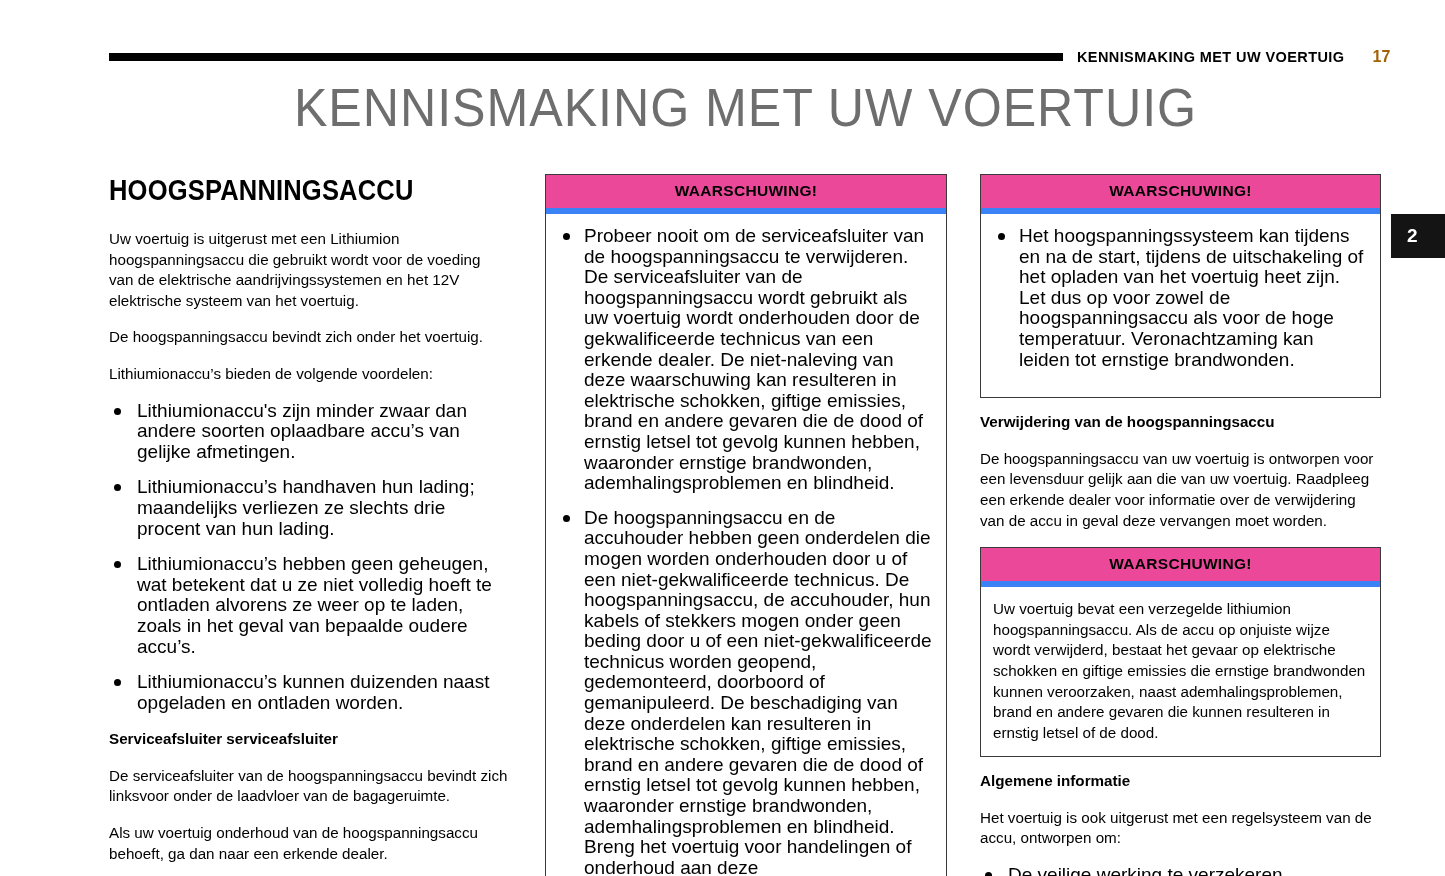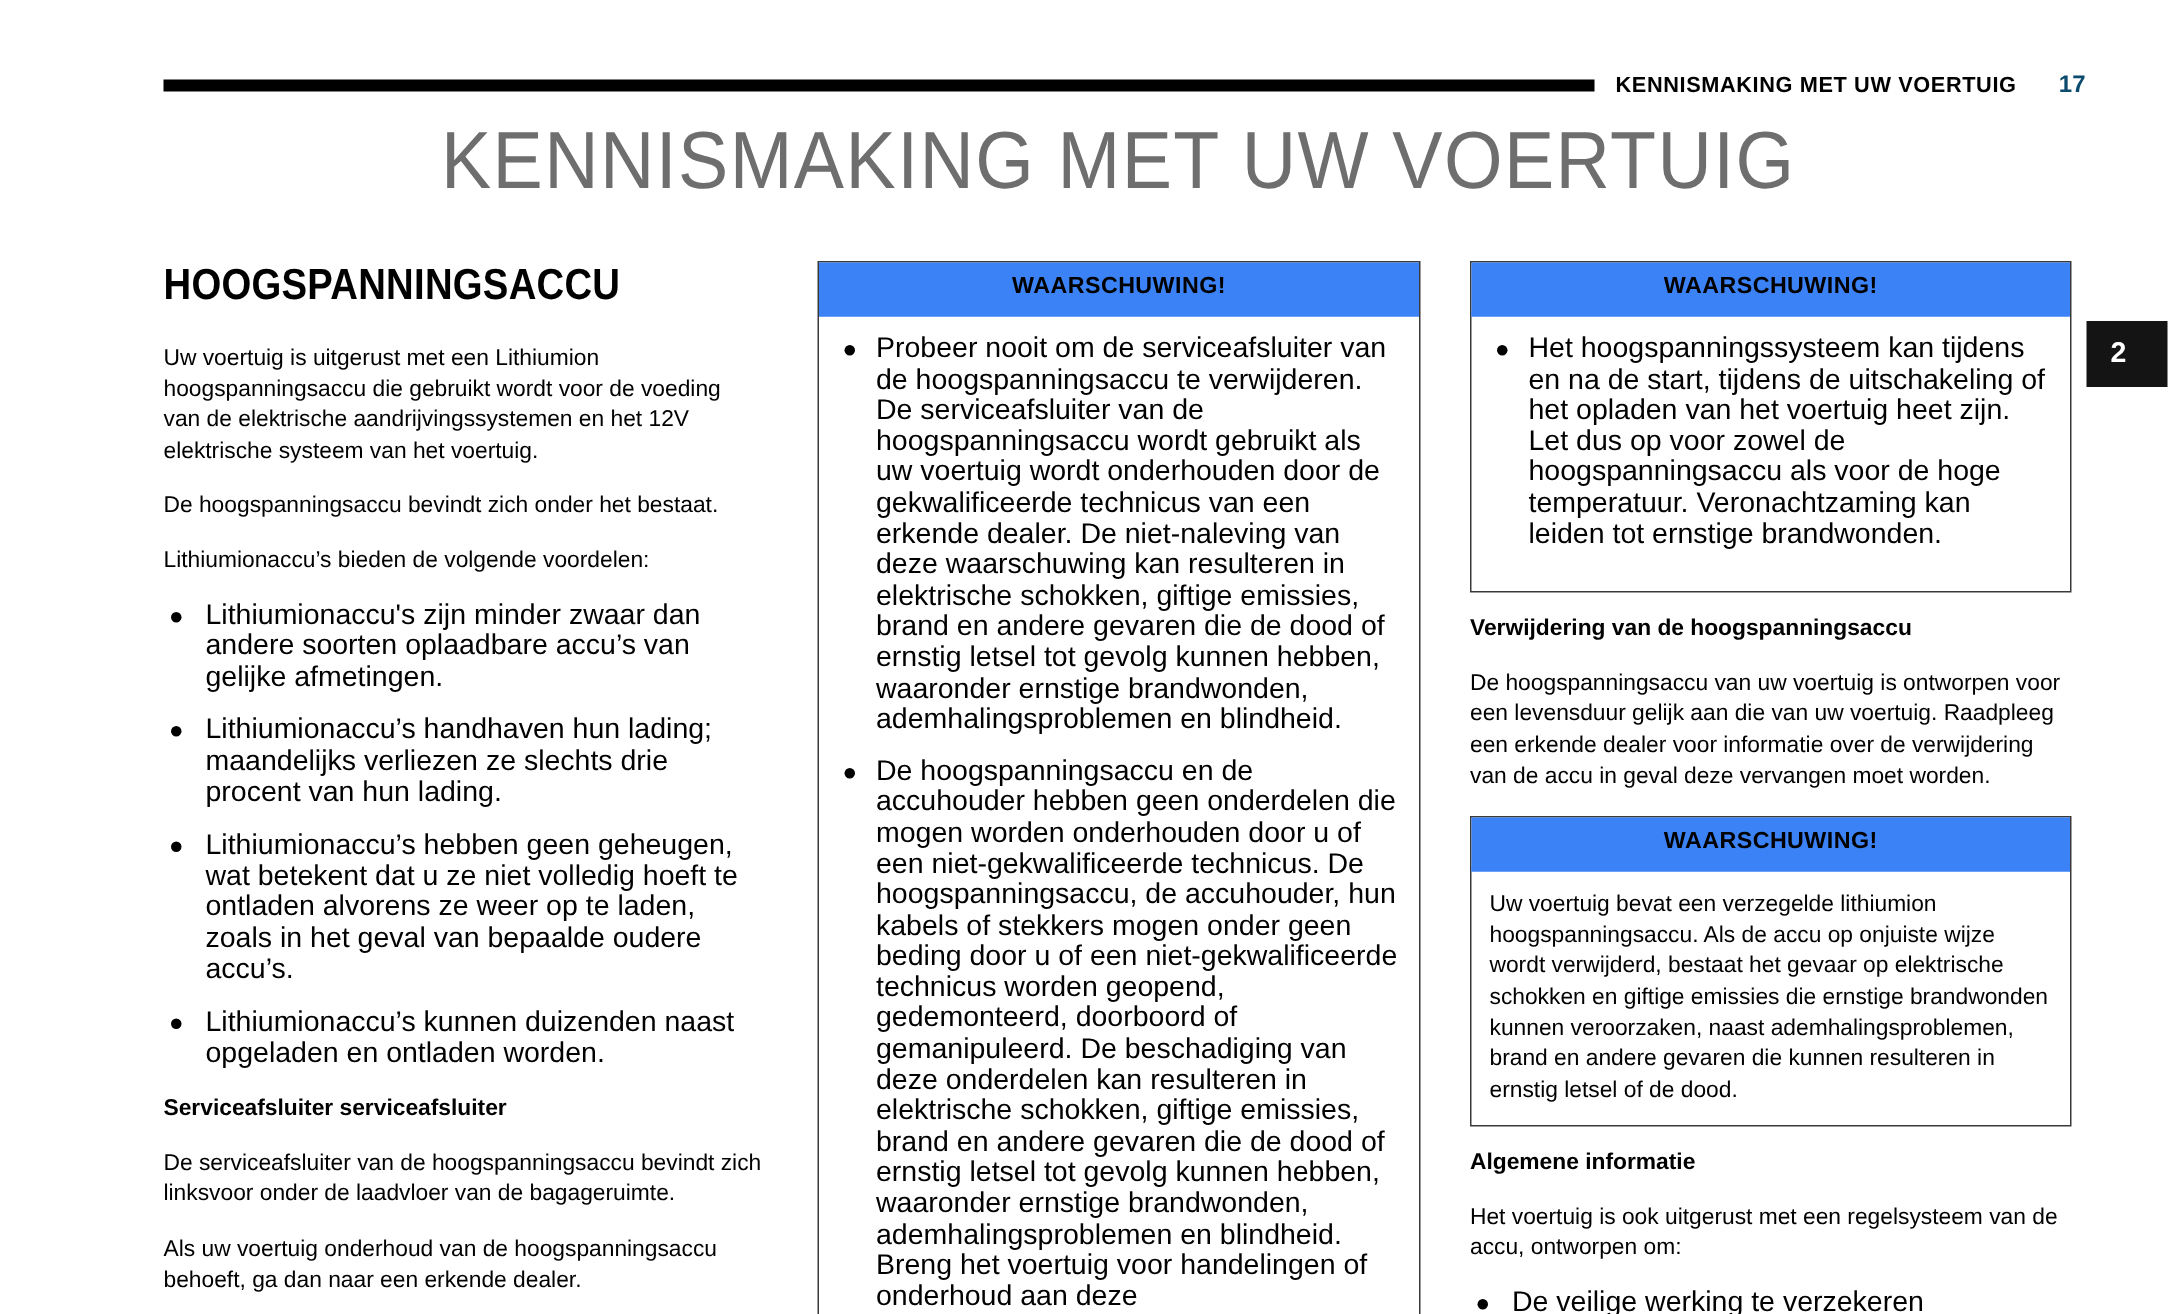--- a/index.html
+++ b/index.html
@@ -49,21 +49,21 @@
     padding-left: 14px;
     white-space: nowrap;
     color: #000;
   }
   .header-pageno {
     flex: 0 0 auto;
     width: 46px;
     text-align: right;
     font-size: 16px;
     font-weight: bold;
-    color: #0c4a6e;
+    color: #a16207;
   }
 
   .chapter-title {
     position: absolute;
     left: 0;
     top: 76px;
     width: 1445px;
     text-align: center;
     font-size: 54px;
     font-weight: 400;
@@ -145,22 +145,22 @@
   }
 
   
   .warn-box {
     border: 1px solid #3a3a3a;
     background: #ffffff;
     box-sizing: border-box;
     margin-bottom: 14px;
   }
   .warn-head {
-    background: #3b82f6;
-    border-bottom: 3px solid #3b82f6;
+    background: #ec4899;
+    border-bottom: 6px solid #3b82f6;
     text-align: center;
     font-size: 15.5px;
     font-weight: bold;
     padding: 7px 0 8px 0;
     letter-spacing: 0.3px;
   }
   .warn-body {
     padding: 12px 12px 13px 12px;
   }
   .warn-body ul.bullets li {
@@ -191,21 +191,21 @@
   <div class="chapter-title">KENNISMAKING MET UW VOERTUIG</div>
 
   <div class="side-tab">
     <span>2</span>
   </div>
 
   <div class="col col-left">
     <h2 class="sec-title">HOOGSPANNINGSACCU</h2>
 
     <p class="body">Uw voertuig is uitgerust met een Lithiumion hoogspanningsaccu die gebruikt wordt voor de voeding van de elektrische aandrijvingssystemen en het 12V elektrische systeem van het voertuig.</p>
-    <p class="body">De hoogspanningsaccu bevindt zich onder het bestaat.</p>
+    <p class="body">De hoogspanningsaccu bevindt zich onder het voertuig.</p>
     <p class="body">Lithiumionaccu’s bieden de volgende voordelen:</p>
 
     <ul class="bullets">
       <li><span class="bullet-dot"></span><span>Lithiumionaccu's zijn minder zwaar dan andere soorten oplaadbare accu’s van gelijke afmetingen.</span></li>
       <li><span class="bullet-dot"></span><span>Lithiumionaccu’s handhaven hun lading; maandelijks verliezen ze slechts drie procent van hun lading.</span></li>
       <li><span class="bullet-dot"></span><span>Lithiumionaccu’s hebben geen geheugen, wat betekent dat u ze niet volledig hoeft te ontladen alvorens ze weer op te laden, zoals in het geval van bepaalde oudere accu’s.</span></li>
       <li><span class="bullet-dot"></span><span>Lithiumionaccu’s kunnen duizenden naast opgeladen en ontladen worden.</span></li>
     </ul>
 
     <div class="sub-head">Serviceafsluiter serviceafsluiter</div>

